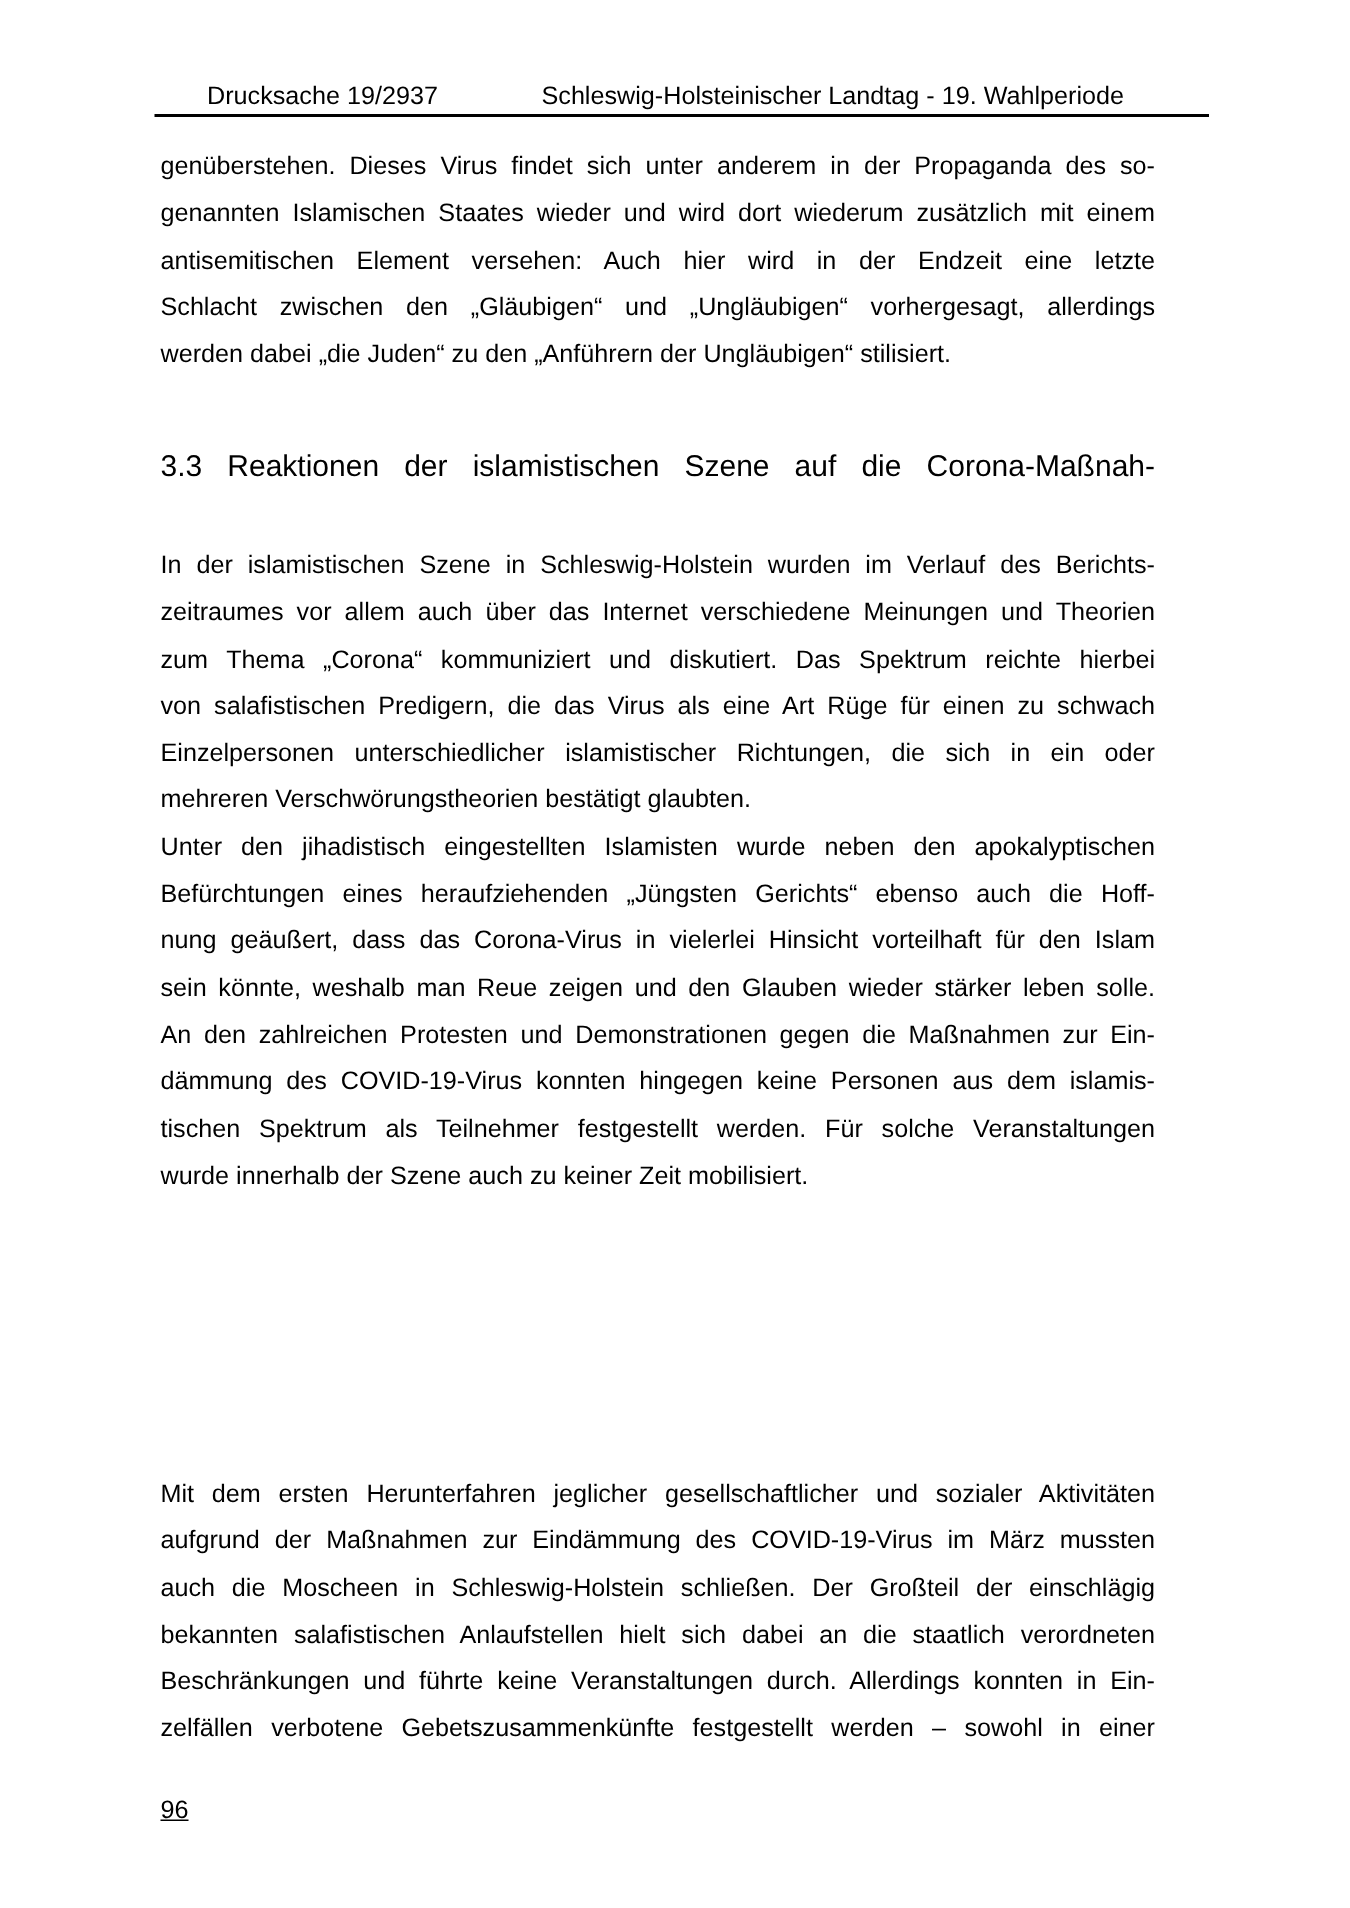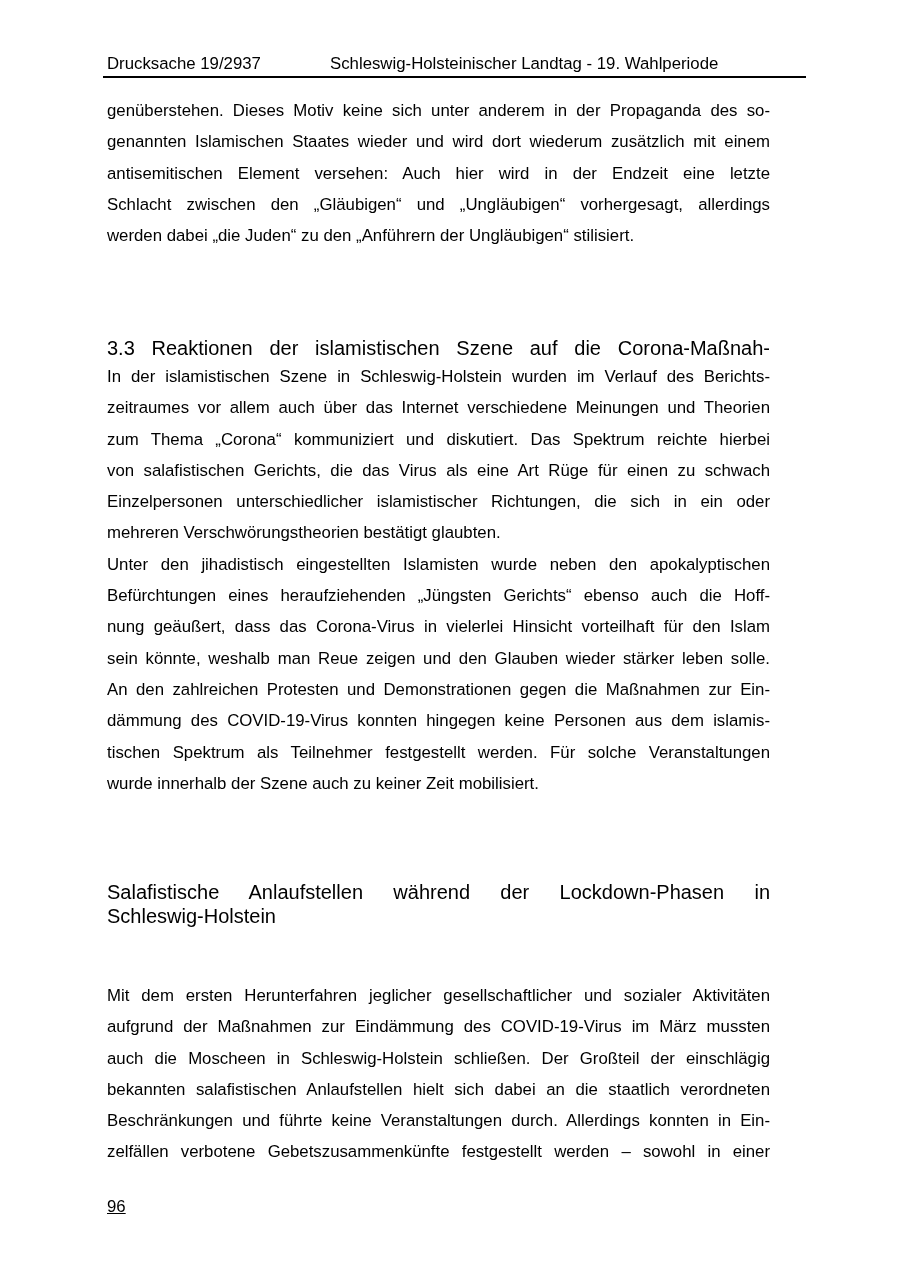--- a/index.html
+++ b/index.html
@@ -7,77 +7,73 @@
   .page {
     position: relative;
     width: 900px;
     height: 1272px;
     background: #ffffff;
     color: #000000;
     font-family: "Liberation Sans", "DejaVu Sans", sans-serif;
     overflow: hidden;
   }
   .abs { position: absolute; }
-  .hdr { top: 54px; font-size: 16.8px; white-space: nowrap; }
+  .hdr { top: 54px; font-size: 16.8px; white-space: nowrap; margin-left: 31px; }
   .hdr-doc { left: 107px; }
   .hdr-title { left: 330px; }
   .rule { left: 103px; top: 76px; width: 703px; height: 2px; background: #000000; }
 
   .textblock { left: 107px; width: 663px; font-size: 16.8px; line-height: 31.3px; }
   .line { text-align: justify; text-align-last: justify; }
   .line.last { text-align-last: left; }
 
-  .heading { left: 107px; width: 663px; font-size: 20px; line-height: 23px; margin-top: 37px; }
+  .heading { left: 107px; width: 663px; font-size: 20px; line-height: 23px; }
   .subheading { left: 107px; width: 663px; font-size: 20px; line-height: 24px; }
   .indent { padding-left: 36px; }
 
   .pagenum { left: 107px; top: 1197px; font-size: 16.8px; text-decoration: underline; }
 </style>
 </head>
 <body>
 
 <div class="page">
 
   <div class="abs hdr hdr-doc">Drucksache 19/2937</div>
   <div class="abs hdr hdr-title">Schleswig-Holsteinischer Landtag - 19. Wahlperiode</div>
   <div class="abs rule"></div>
 
   <div class="abs textblock" style="top:95px;">
-    <div class="line">genüberstehen. Dieses Motiv keine sich unter anderem in der Propaganda des so-</div>
+    <div class="line">genüberstehen. Dieses Virus findet sich unter anderem in der Propaganda des so-</div>
     <div class="line">genannten Islamischen Staates wieder und wird dort wiederum zusätzlich mit einem</div>
     <div class="line">antisemitischen Element versehen: Auch hier wird in der Endzeit eine letzte</div>
     <div class="line">Schlacht zwischen den „Gläubigen“ und „Ungläubigen“ vorhergesagt, allerdings</div>
     <div class="line last">werden dabei „die Juden“ zu den „Anführern der Ungläubigen“ stilisiert.</div>
   </div>
 
   <div class="abs heading" style="top:300px;">
     <div class="line">3.3 Reaktionen der islamistischen Szene auf die Corona-Maßnah-</div>
   </div>
 
   <div class="abs textblock" style="top:361px;">
     <div class="line">In der islamistischen Szene in Schleswig-Holstein wurden im Verlauf des Berichts-</div>
     <div class="line">zeitraumes vor allem auch über das Internet verschiedene Meinungen und Theorien</div>
     <div class="line">zum Thema „Corona“ kommuniziert und diskutiert. Das Spektrum reichte hierbei</div>
-    <div class="line">von salafistischen Gerichts, die das Virus als eine Art Rüge für einen zu schwach</div>
+    <div class="line">von salafistischen Predigern, die das Virus als eine Art Rüge für einen zu schwach</div>
     <div class="line">Einzelpersonen unterschiedlicher islamistischer Richtungen, die sich in ein oder</div>
     <div class="line last">mehreren Verschwörungstheorien bestätigt glaubten.</div>
     <div class="line">Unter den jihadistisch eingestellten Islamisten wurde neben den apokalyptischen</div>
     <div class="line">Befürchtungen eines heraufziehenden „Jüngsten Gerichts“ ebenso auch die Hoff-</div>
     <div class="line">nung geäußert, dass das Corona-Virus in vielerlei Hinsicht vorteilhaft für den Islam</div>
     <div class="line">sein könnte, weshalb man Reue zeigen und den Glauben wieder stärker leben solle.</div>
     <div class="line">An den zahlreichen Protesten und Demonstrationen gegen die Maßnahmen zur Ein-</div>
     <div class="line">dämmung des COVID-19-Virus konnten hingegen keine Personen aus dem islamis-</div>
     <div class="line">tischen Spektrum als Teilnehmer festgestellt werden. Für solche Veranstaltungen</div>
     <div class="line last">wurde innerhalb der Szene auch zu keiner Zeit mobilisiert.</div>
   </div>
 
-  <div class="abs subheading" style="top:880px;">
-    <div class="line">Salafistische Anlaufstellen während der Lockdown-Phasen in</div>
-    <div class="line last">Schleswig-Holstein</div>
-  </div>
 
   <div class="abs textblock" style="top:934px;margin-top:46px;">
     <div class="line">Mit dem ersten Herunterfahren jeglicher gesellschaftlicher und sozialer Aktivitäten</div>
     <div class="line">aufgrund der Maßnahmen zur Eindämmung des COVID-19-Virus im März mussten</div>
     <div class="line">auch die Moscheen in Schleswig-Holstein schließen. Der Großteil der einschlägig</div>
     <div class="line">bekannten salafistischen Anlaufstellen hielt sich dabei an die staatlich verordneten</div>
     <div class="line">Beschränkungen und führte keine Veranstaltungen durch. Allerdings konnten in Ein-</div>
     <div class="line">zelfällen verbotene Gebetszusammenkünfte festgestellt werden – sowohl in einer</div>
   </div>
 

